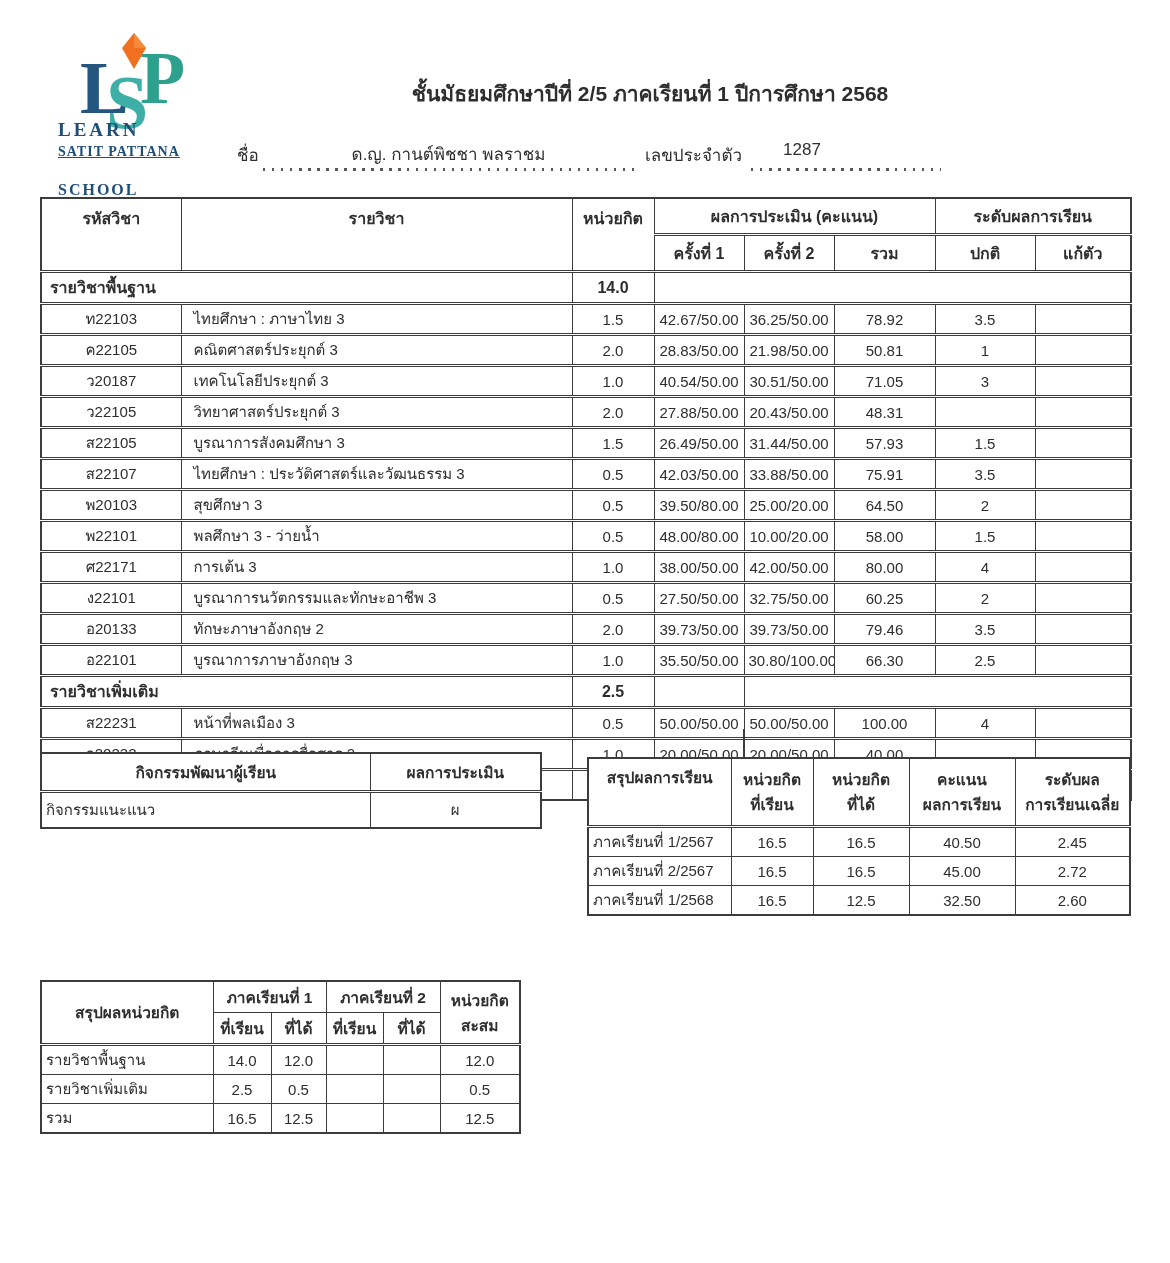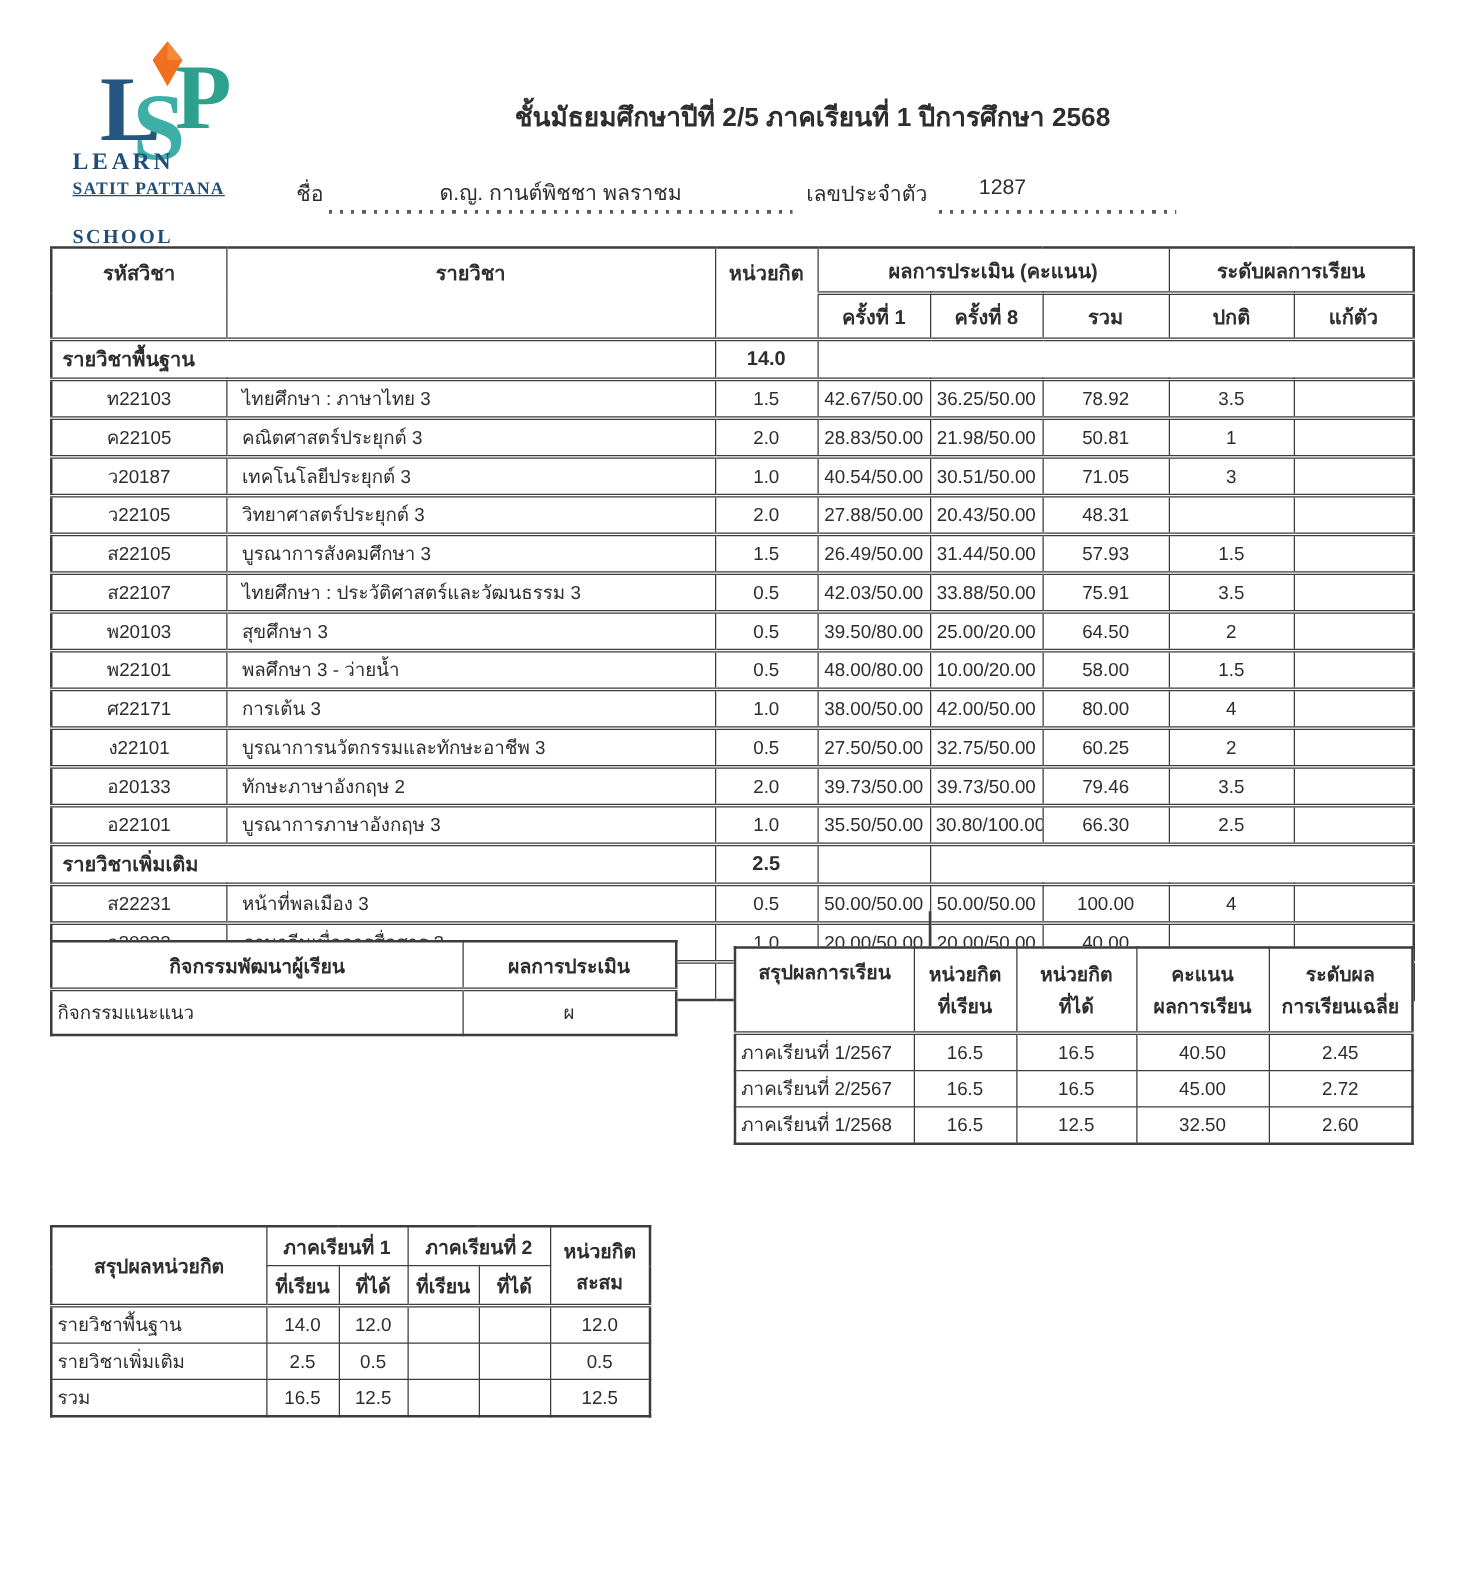--- a/index.html
+++ b/index.html
@@ -114,21 +114,21 @@
     <thead>
       <tr>
         <th rowspan="2" class="vtop">รหัสวิชา</th>
         <th rowspan="2" class="vtop">รายวิชา</th>
         <th rowspan="2" class="vtop">หน่วยกิต</th>
         <th colspan="3">ผลการประเมิน (คะแนน)</th>
         <th colspan="2">ระดับผลการเรียน</th>
       </tr>
       <tr>
         <th>ครั้งที่ 1</th>
-        <th>ครั้งที่ 8</th>
+        <th>ครั้งที่ 2</th>
         <th>รวม</th>
         <th>ปกติ</th>
         <th>แก้ตัว</th>
       </tr>
     </thead>
     <tbody>
         <tr class="secrow">
           <td class="seclabel" colspan="2">รายวิชาพื้นฐาน</td>
           <td class="c">14.0</td>
           <td colspan="5"></td>

